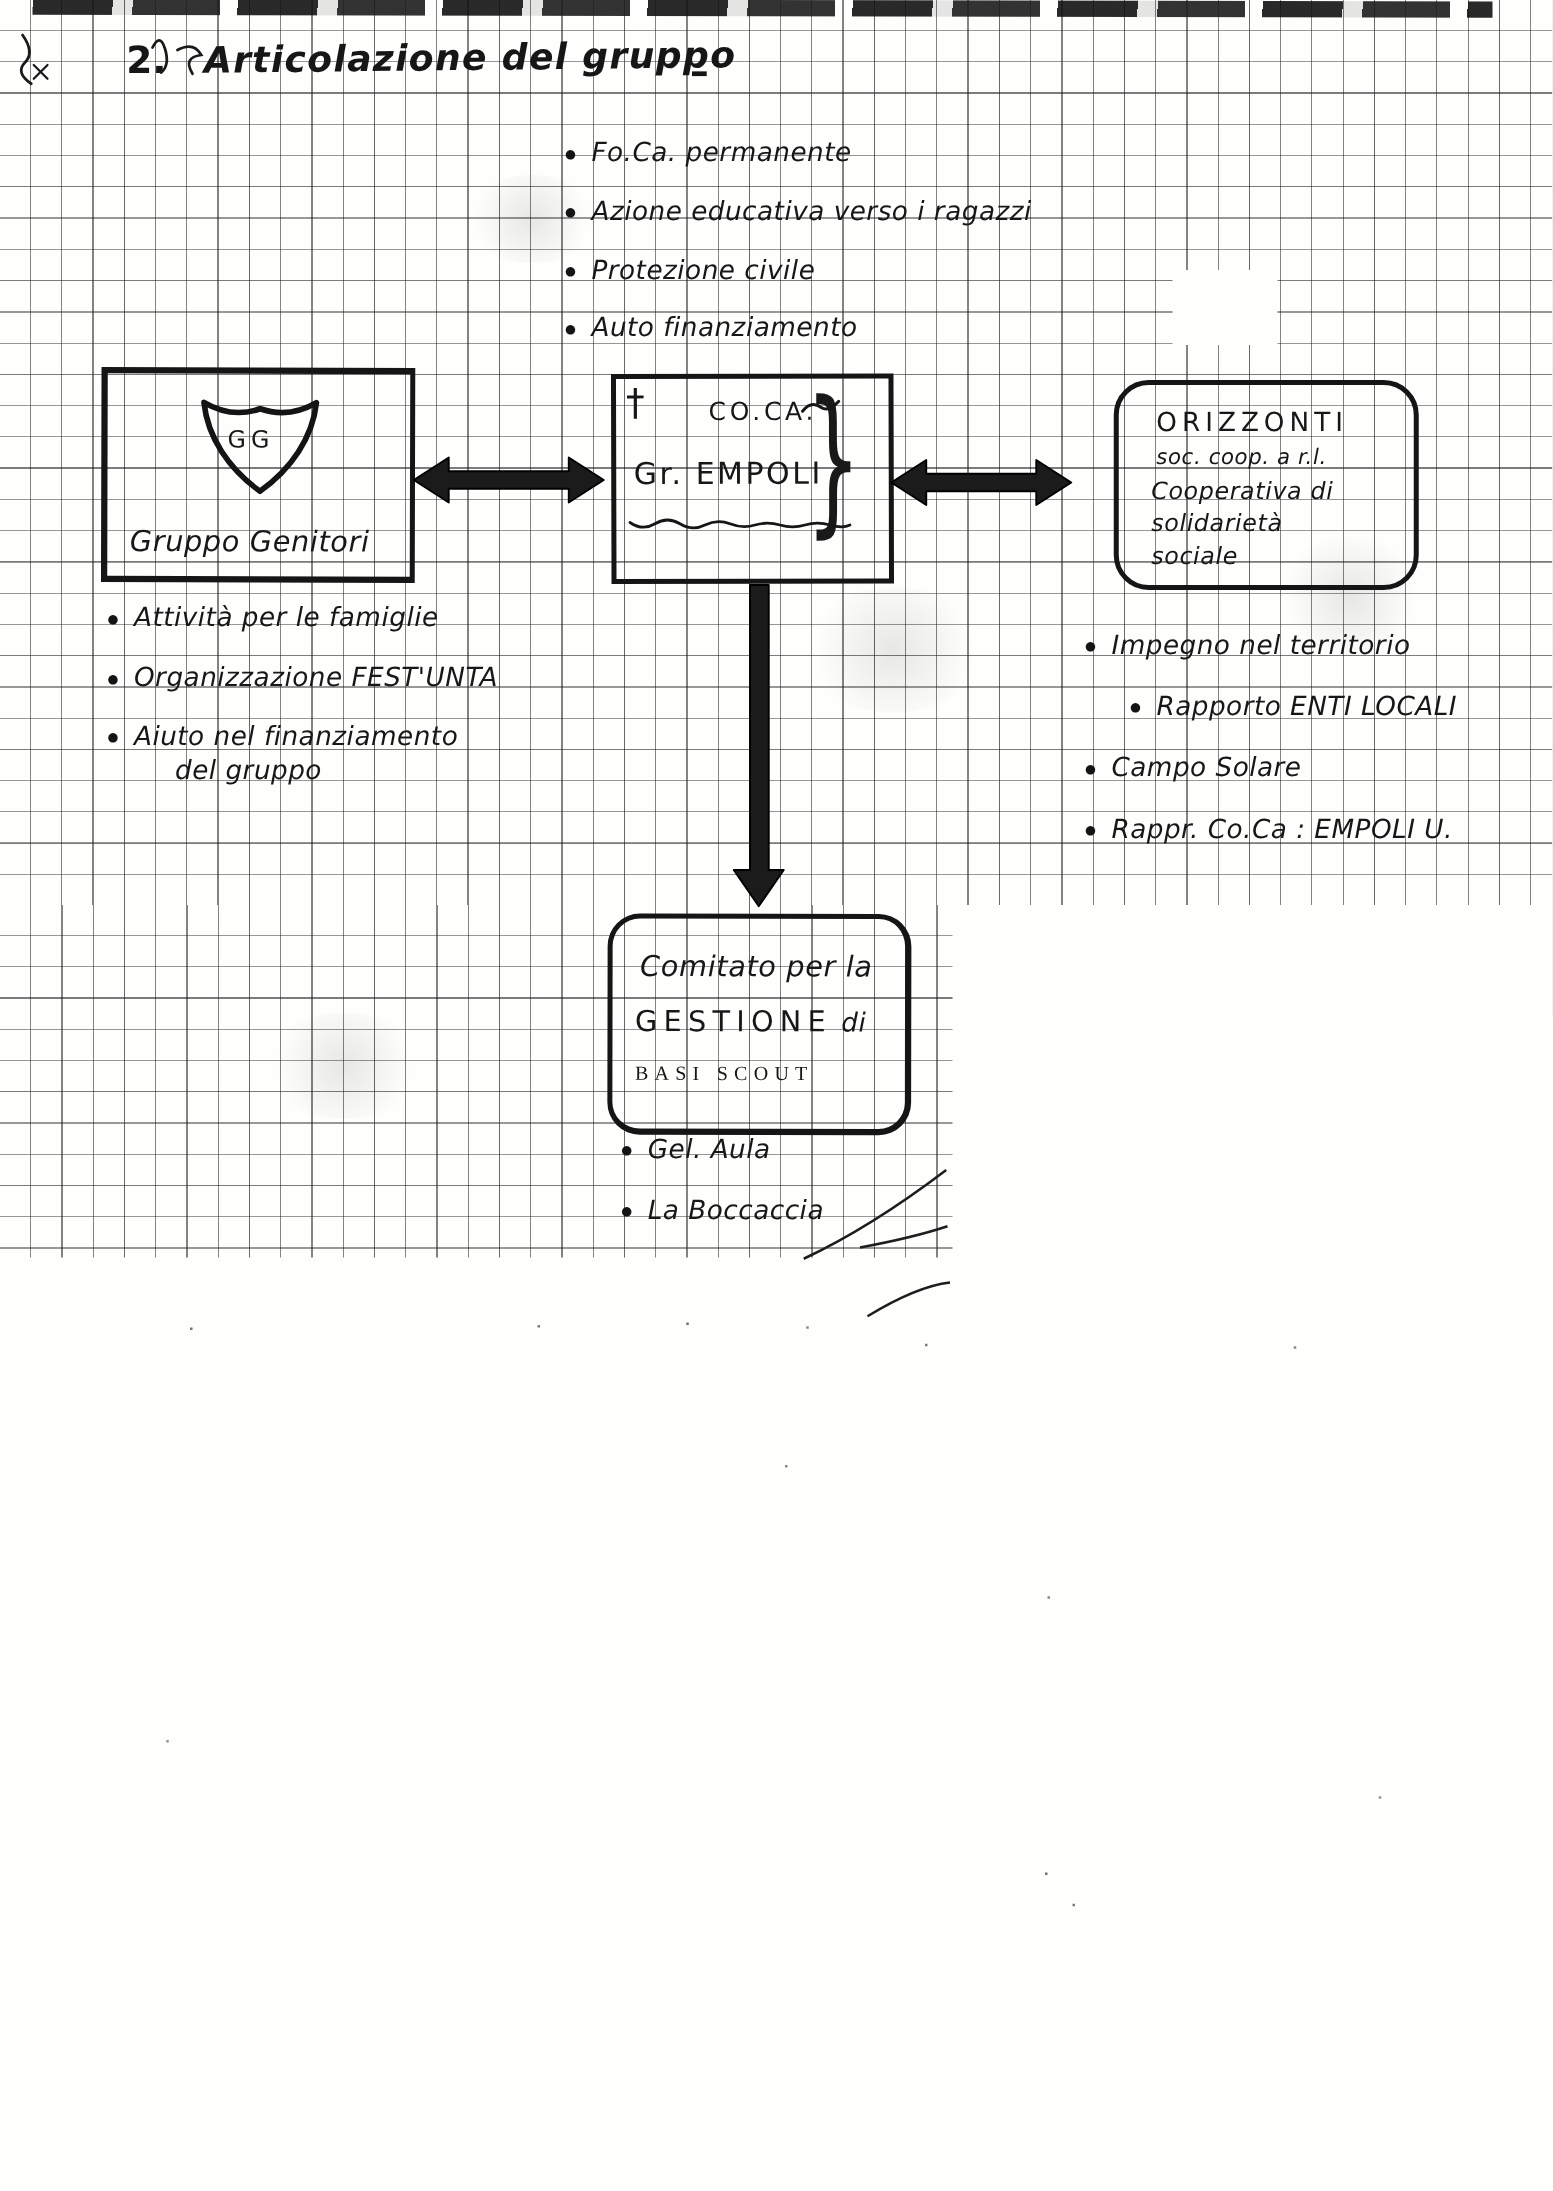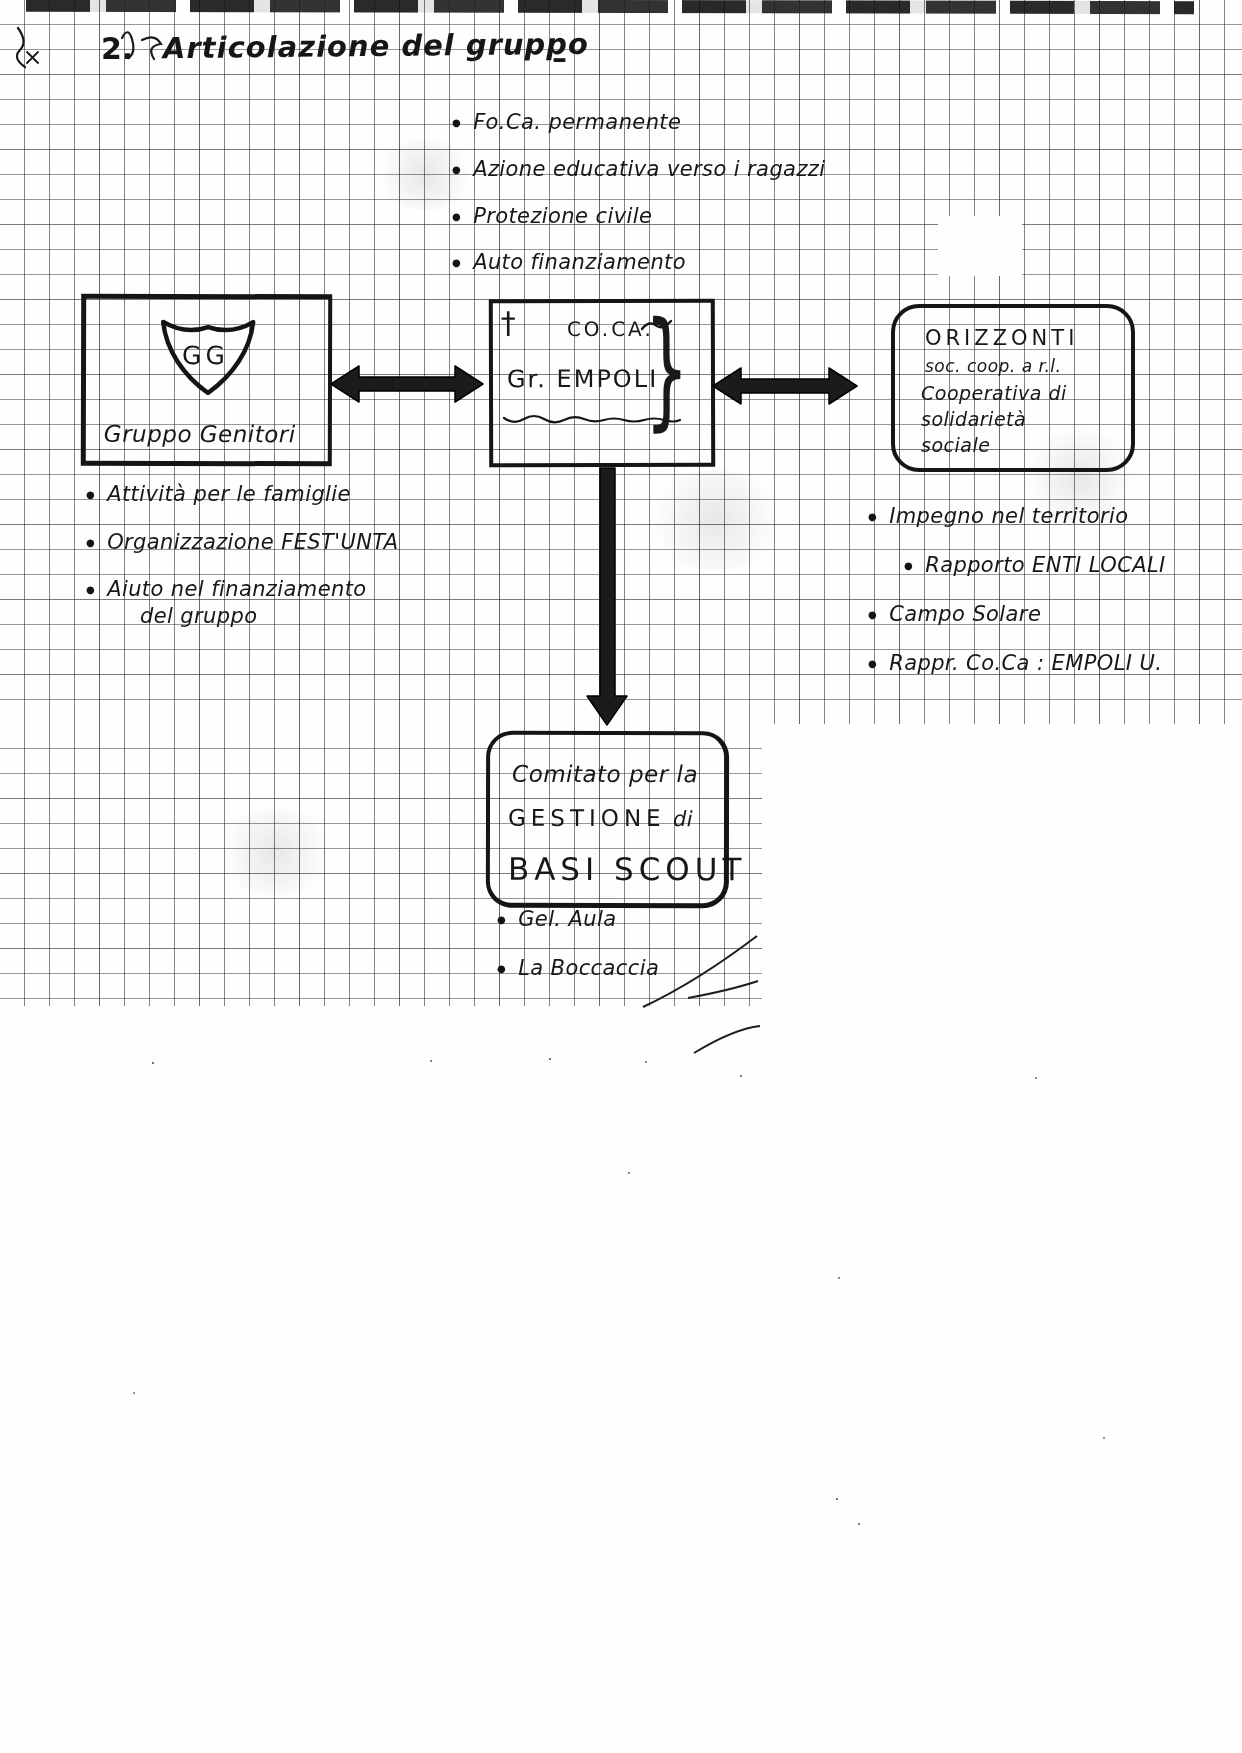--- a/index.html
+++ b/index.html
@@ -72,21 +72,21 @@
 
   <div class="bullet" style="left:452px;top:110px;">Fo.Ca. permanente</div>
   <div class="bullet" style="left:452px;top:157px;">Azione educativa verso i ragazzi</div>
   <div class="bullet" style="left:452px;top:204px;">Protezione civile</div>
   <div class="bullet" style="left:452px;top:250px;">Auto finanziamento</div>
 
   <div class="hand-box" style="left:81px;top:294px;width:242px;height:162px;border-width:5px 4px 5px 5px;transform:rotate(.15deg);">
     <svg width="104" height="88" viewBox="0 0 104 88" style="position:absolute;left:70px;top:14px;">
       <path d="M7,9 Q29,22 52,14 Q75,22 97,9 C94,37 77,62 52,80 C27,62 10,37 7,9 Z" fill="none" stroke="#141414" stroke-width="4.5" stroke-linejoin="round"></path>
     </svg>
-    <div class="bx-label caps" style="left:96px;top:42px;font-size:25px;letter-spacing:4px;">GG</div>
+    <div class="bx-label caps" style="left:96px;top:42px;font-size:19px;letter-spacing:4px;">GG</div>
     <div class="bx-label cursive" style="left:18px;top:122px;font-size:23px;">Gruppo Genitori</div>
   </div>
 
   <div class="hand-box" style="left:489px;top:299px;width:218px;height:160px;border-width:4px;transform:rotate(-.15deg);">
     <div class="bx-label" style="left:8px;top:2px;font-size:30px;">†</div>
     <div class="bx-label caps" style="left:34px;top:14px;font-size:20px;margin-left:40px;">CO.CA.</div>
     <div class="bx-label brace" style="right:4px;top:2px;font-size:128px;line-height:128px;transform:scaleX(.55);color:#191919;">}</div>
     <div class="bx-label caps" style="left:14px;top:62px;font-size:24px;letter-spacing:2px;">Gr. EMPOLI</div>
   </div>
 
@@ -107,21 +107,21 @@
   <div class="bullet" style="left:904px;top:553px;">Rapporto ENTI LOCALI</div>
   <div class="bullet" style="left:868px;top:602px;">Campo Solare</div>
   <div class="bullet" style="left:868px;top:651px;">Rappr. Co.Ca : EMPOLI U.</div>
 
   <div class="hand-box" style="left:486px;top:731px;width:234px;height:168px;border-width:4px 5px 5px 4px;transform:rotate(.1deg);border-radius:26px;">
     <div class="bx-label cursive" style="left:22px;top:26px;font-size:23px;">Comitato per la</div>
     <div class="bx-label" style="left:18px;top:70px;font-size:23px;">
       <span class="caps" style="letter-spacing:5px;">GESTIONE</span>
       <span class="cursive" style="font-size:21px;">di</span>
     </div>
-    <div class="bx-label caps" style="left:18px;top:116px;font-size:31px;letter-spacing:5px;">BASI SCOUT</div>
+    <div class="bx-label caps" style="left:18px;top:116px;font-size:16px;letter-spacing:5px;font-family:Liberation Serif, serif;">BASI SCOUT</div>
   </div>
 
   <div class="bullet" style="left:497px;top:907px;">Gel. Aula</div>
   <div class="bullet" style="left:497px;top:956px;">La Boccaccia</div>
 
   <svg class="overlay" width="1242" height="1753" viewBox="0 0 1242 1753">
 
     <path d="M331,384 L359,366 L359,377 L455,377 L455,366 L483,384 L455,402 L455,391 L359,391 L359,402 Z" fill="#1b1b1b" stroke="#000" stroke-width="1.5" stroke-linejoin="round"></path>
 
     <path d="M713,386 L741,368 L741,379 L829,379 L829,368 L857,386 L829,404 L829,393 L741,393 L741,404 Z" fill="#1b1b1b" stroke="#000" stroke-width="1.5" stroke-linejoin="round"></path>

